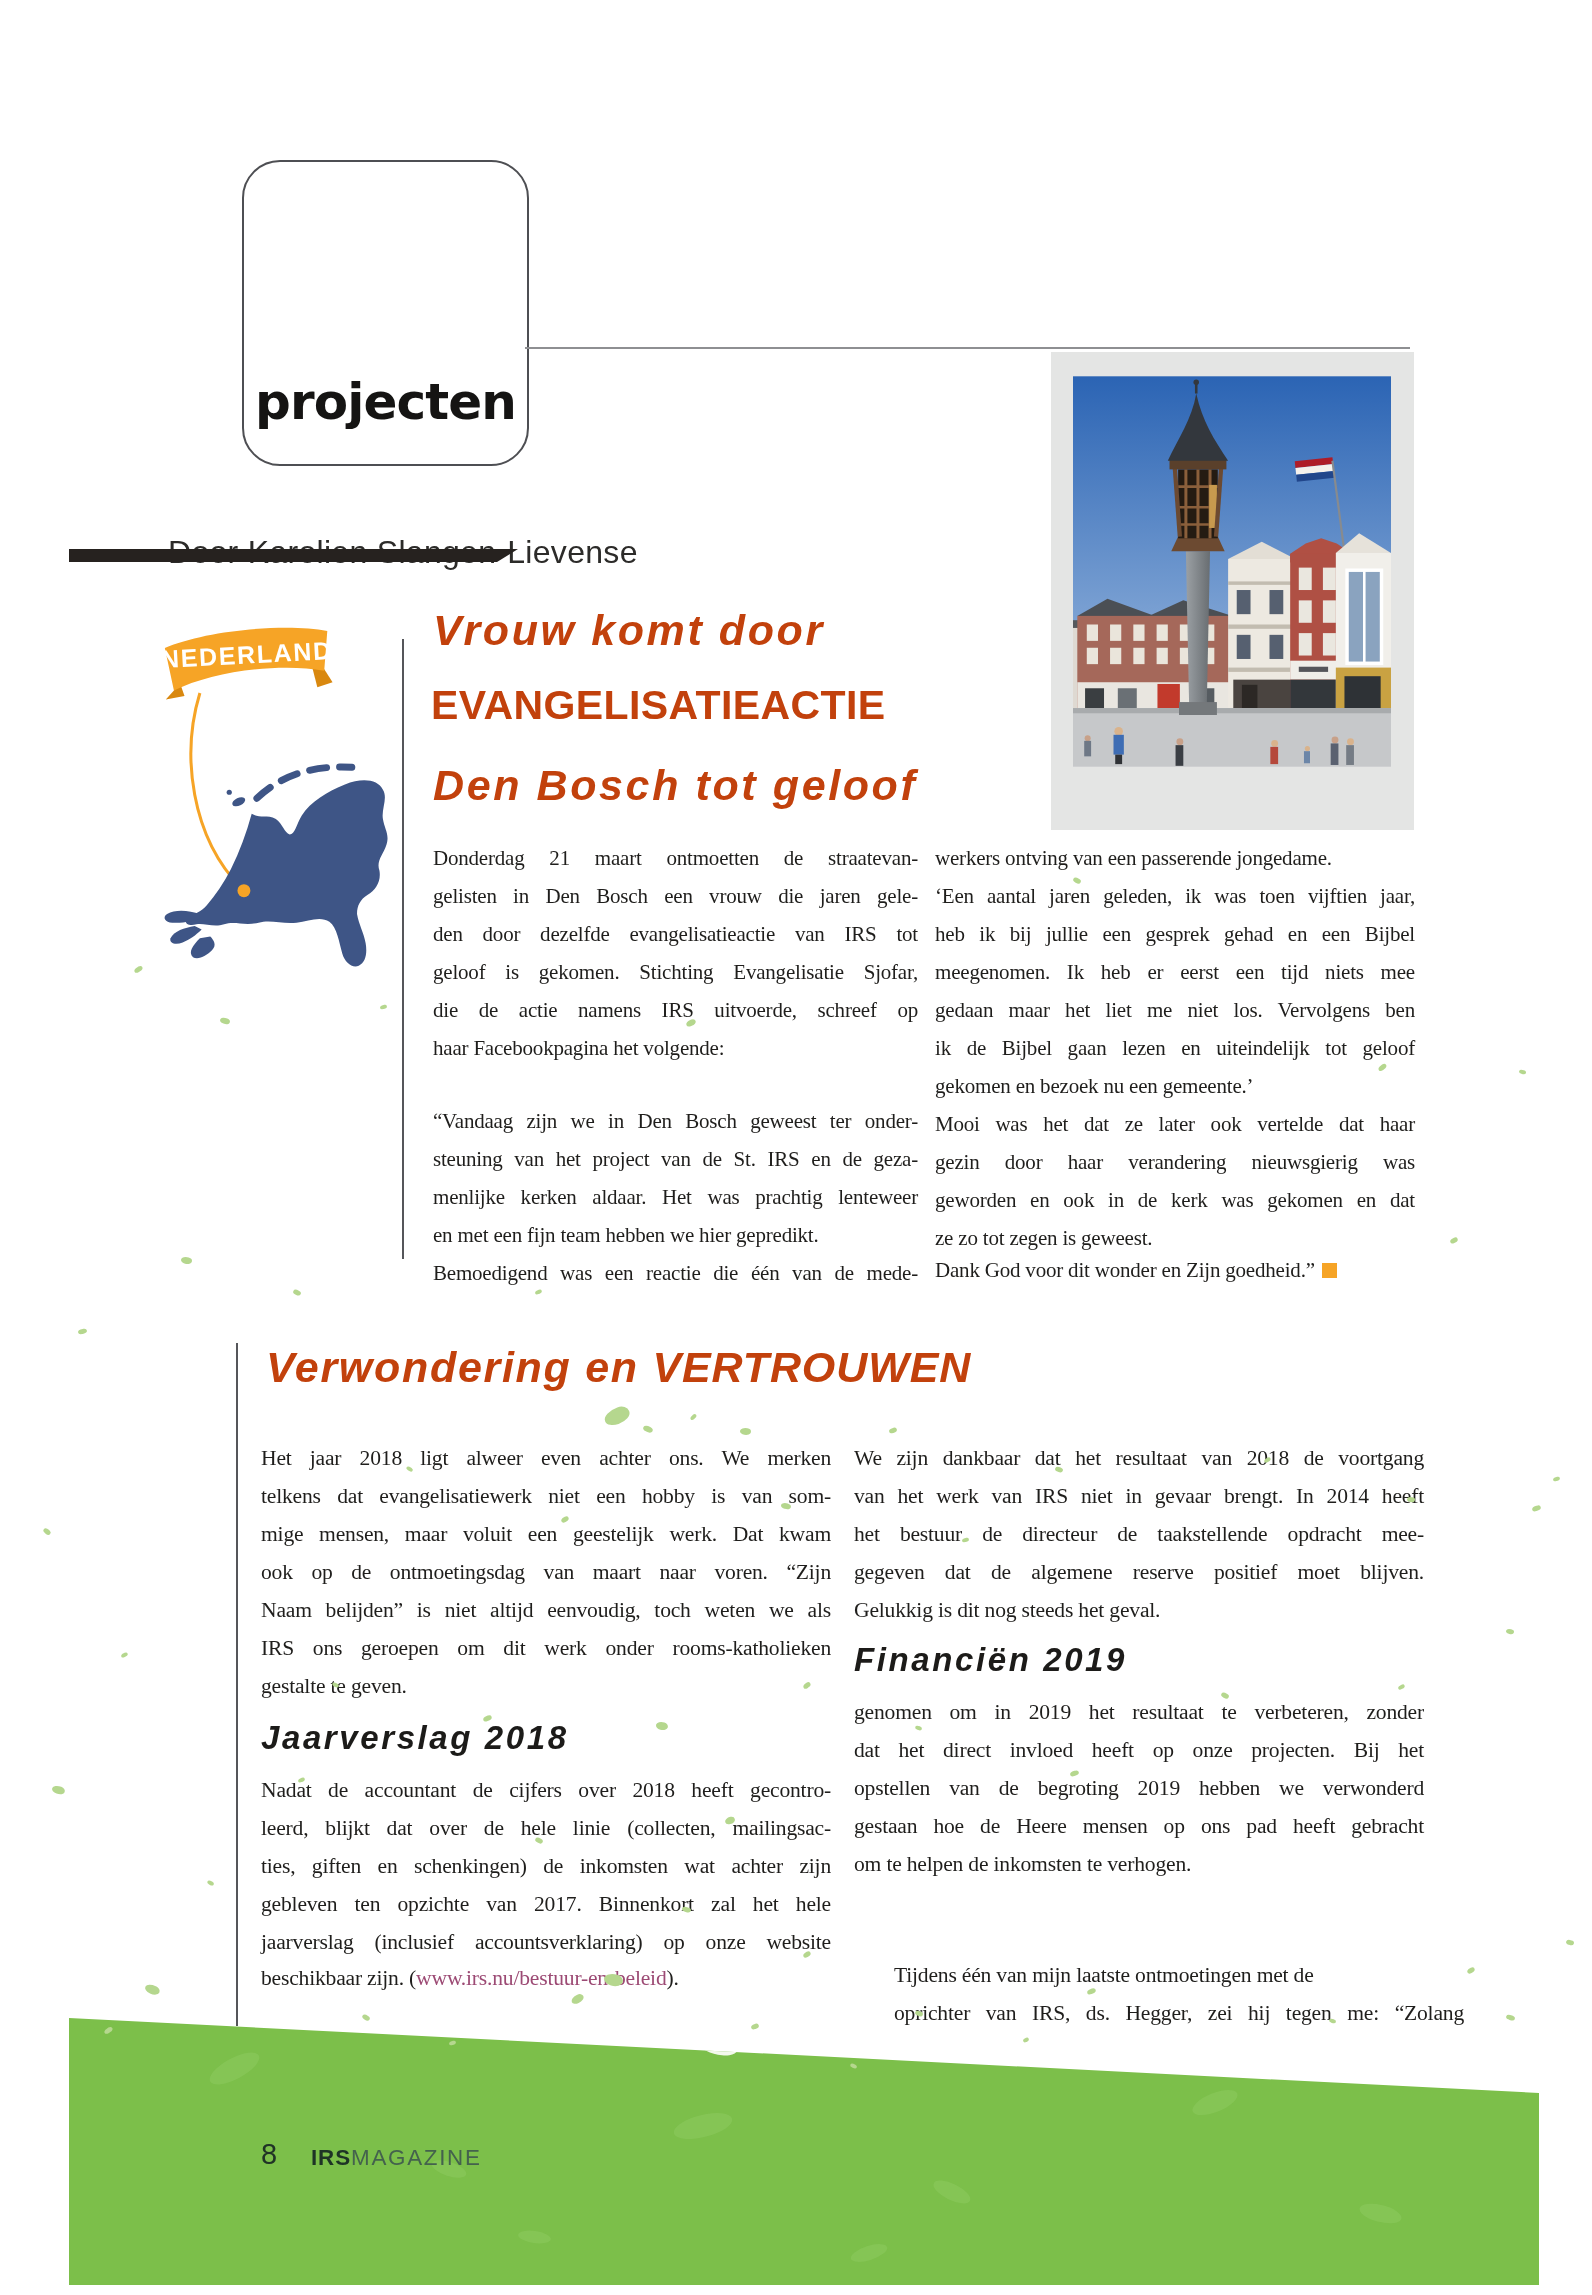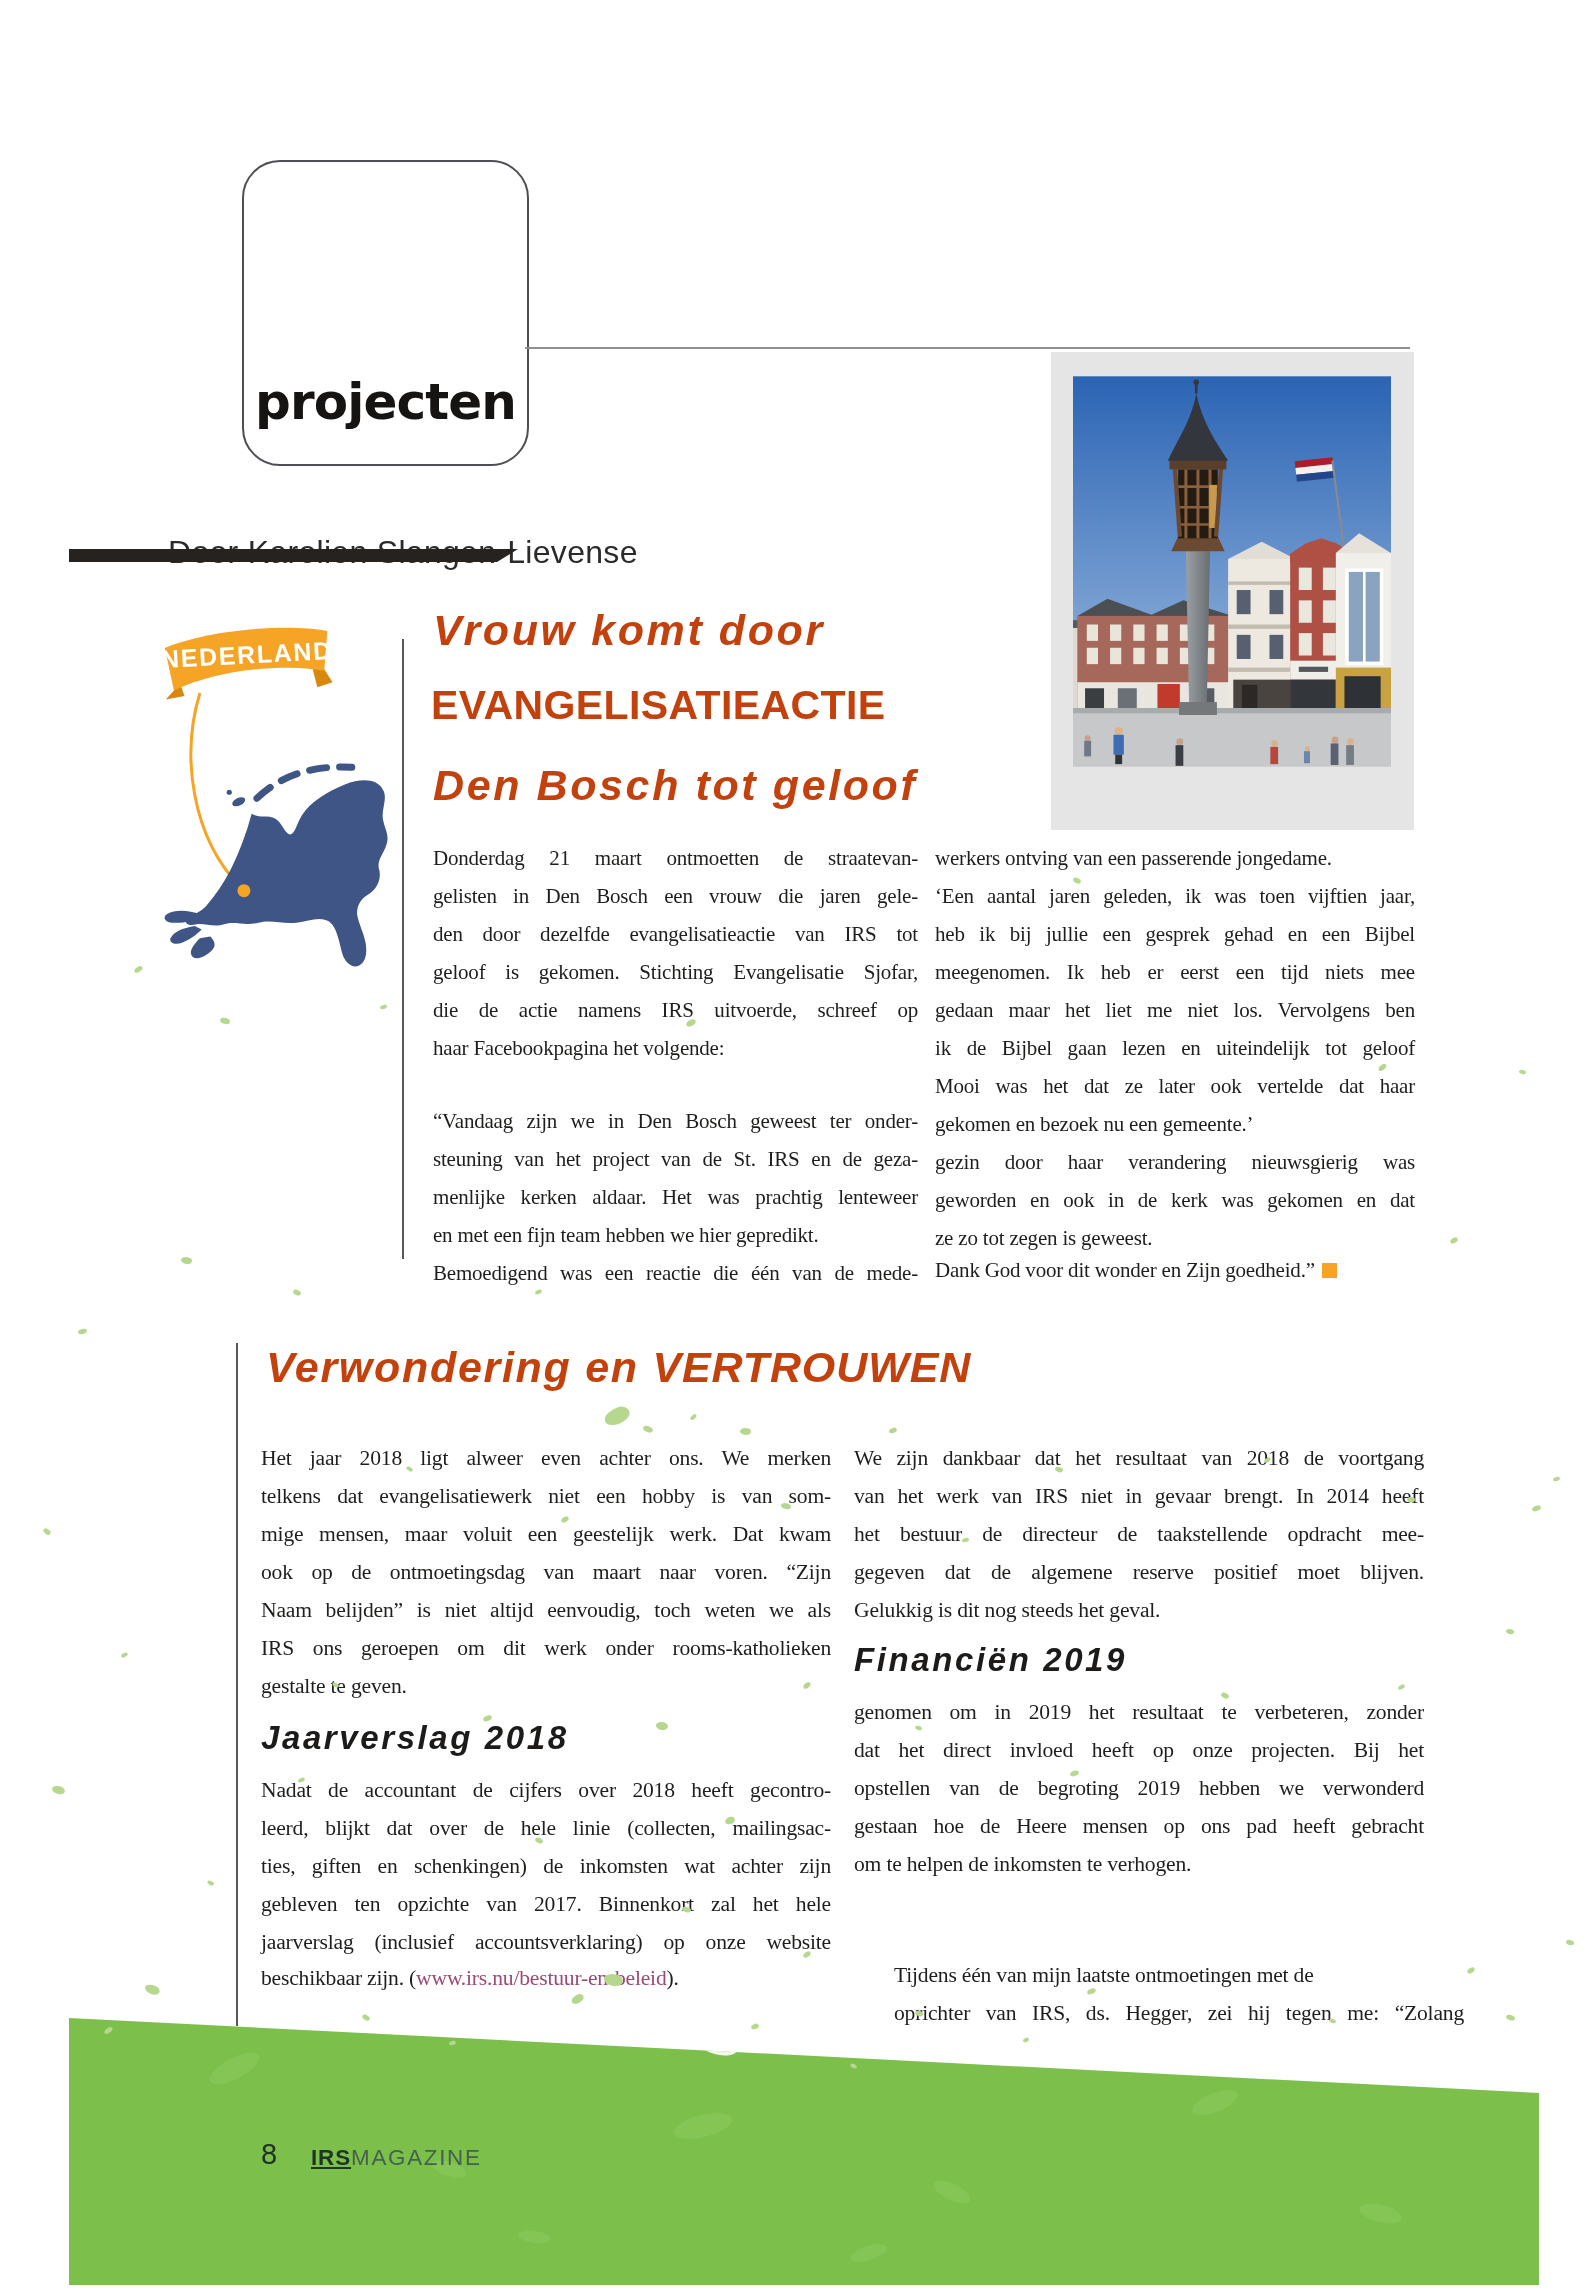--- a/index.html
+++ b/index.html
@@ -54,21 +54,21 @@
 
   
   .green-band{position:absolute;left:69px;top:2011px;width:1470px;height:274px;background:#7cbf4a;
               clip-path:polygon(0 7px,100% 82px,100% 274px,0 274px);overflow:hidden;}
   .band-leaf{position:absolute;background:#8ccb5e;opacity:.55;border-radius:50%;}
   .band-white{position:absolute;background:#fdfdfb;border-radius:50%;opacity:.92;}
   .page-number{position:absolute;left:261px;top:2138px;font-family:"Liberation Sans",sans-serif;
                font-size:29px;font-weight:500;color:#203326;}
   .magazine-logo{position:absolute;left:311px;top:2145px;font-family:"Liberation Sans",sans-serif;
                font-size:22.4px;letter-spacing:0.9px;}
-  .magazine-logo .brand{font-weight:700;color:#1e3426;text-decoration:underline;}
+  .magazine-logo .brand{font-weight:700;color:#1e3426;}
   .magazine-logo .suffix{font-weight:400;color:#44624d;letter-spacing:1.7px;}
 
   
   .leaf{position:absolute;background:#b5d78e;border-radius:62% 38% 55% 45%/55% 48% 52% 45%;}
 </style>
 </head>
 <body>
 
 <div class="page">
 
@@ -251,22 +251,22 @@
       <div class="line">Bemoedigend was een reactie die één van de mede-</div>
     </div>
 
   <div class="col a1col" style="left:935px;top:839px;width:480px;">
       <div class="line ragged">werkers ontving van een passerende jongedame.</div>
       <div class="line">‘Een aantal jaren geleden, ik was toen vijftien jaar,</div>
       <div class="line">heb ik bij jullie een gesprek gehad en een Bijbel</div>
       <div class="line">meegenomen. Ik heb er eerst een tijd niets mee</div>
       <div class="line">gedaan maar het liet me niet los. Vervolgens ben</div>
       <div class="line">ik de Bijbel gaan lezen en uiteindelijk tot geloof</div>
+      <div class="line ragged">gekomen en bezoek nu een gemeente.’</div>
       <div class="line">Mooi was het dat ze later ook vertelde dat haar</div>
-      <div class="line ragged">gekomen en bezoek nu een gemeente.’</div>
       <div class="line">gezin door haar verandering nieuwsgierig was</div>
       <div class="line">geworden en ook in de kerk was gekomen en dat</div>
       <div class="line ragged">ze zo tot zegen is geweest.</div>
     </div>
   <div class="col a1col" style="left:935px;top:1251px;width:480px;">
     <div class="line ragged"><span>Dank God voor dit wonder en Zijn goedheid.”</span><span class="end-square"></span></div>
   </div>
 
   <div class="vrule vrule-2"></div>
   <div class="t-blue a2-title">

